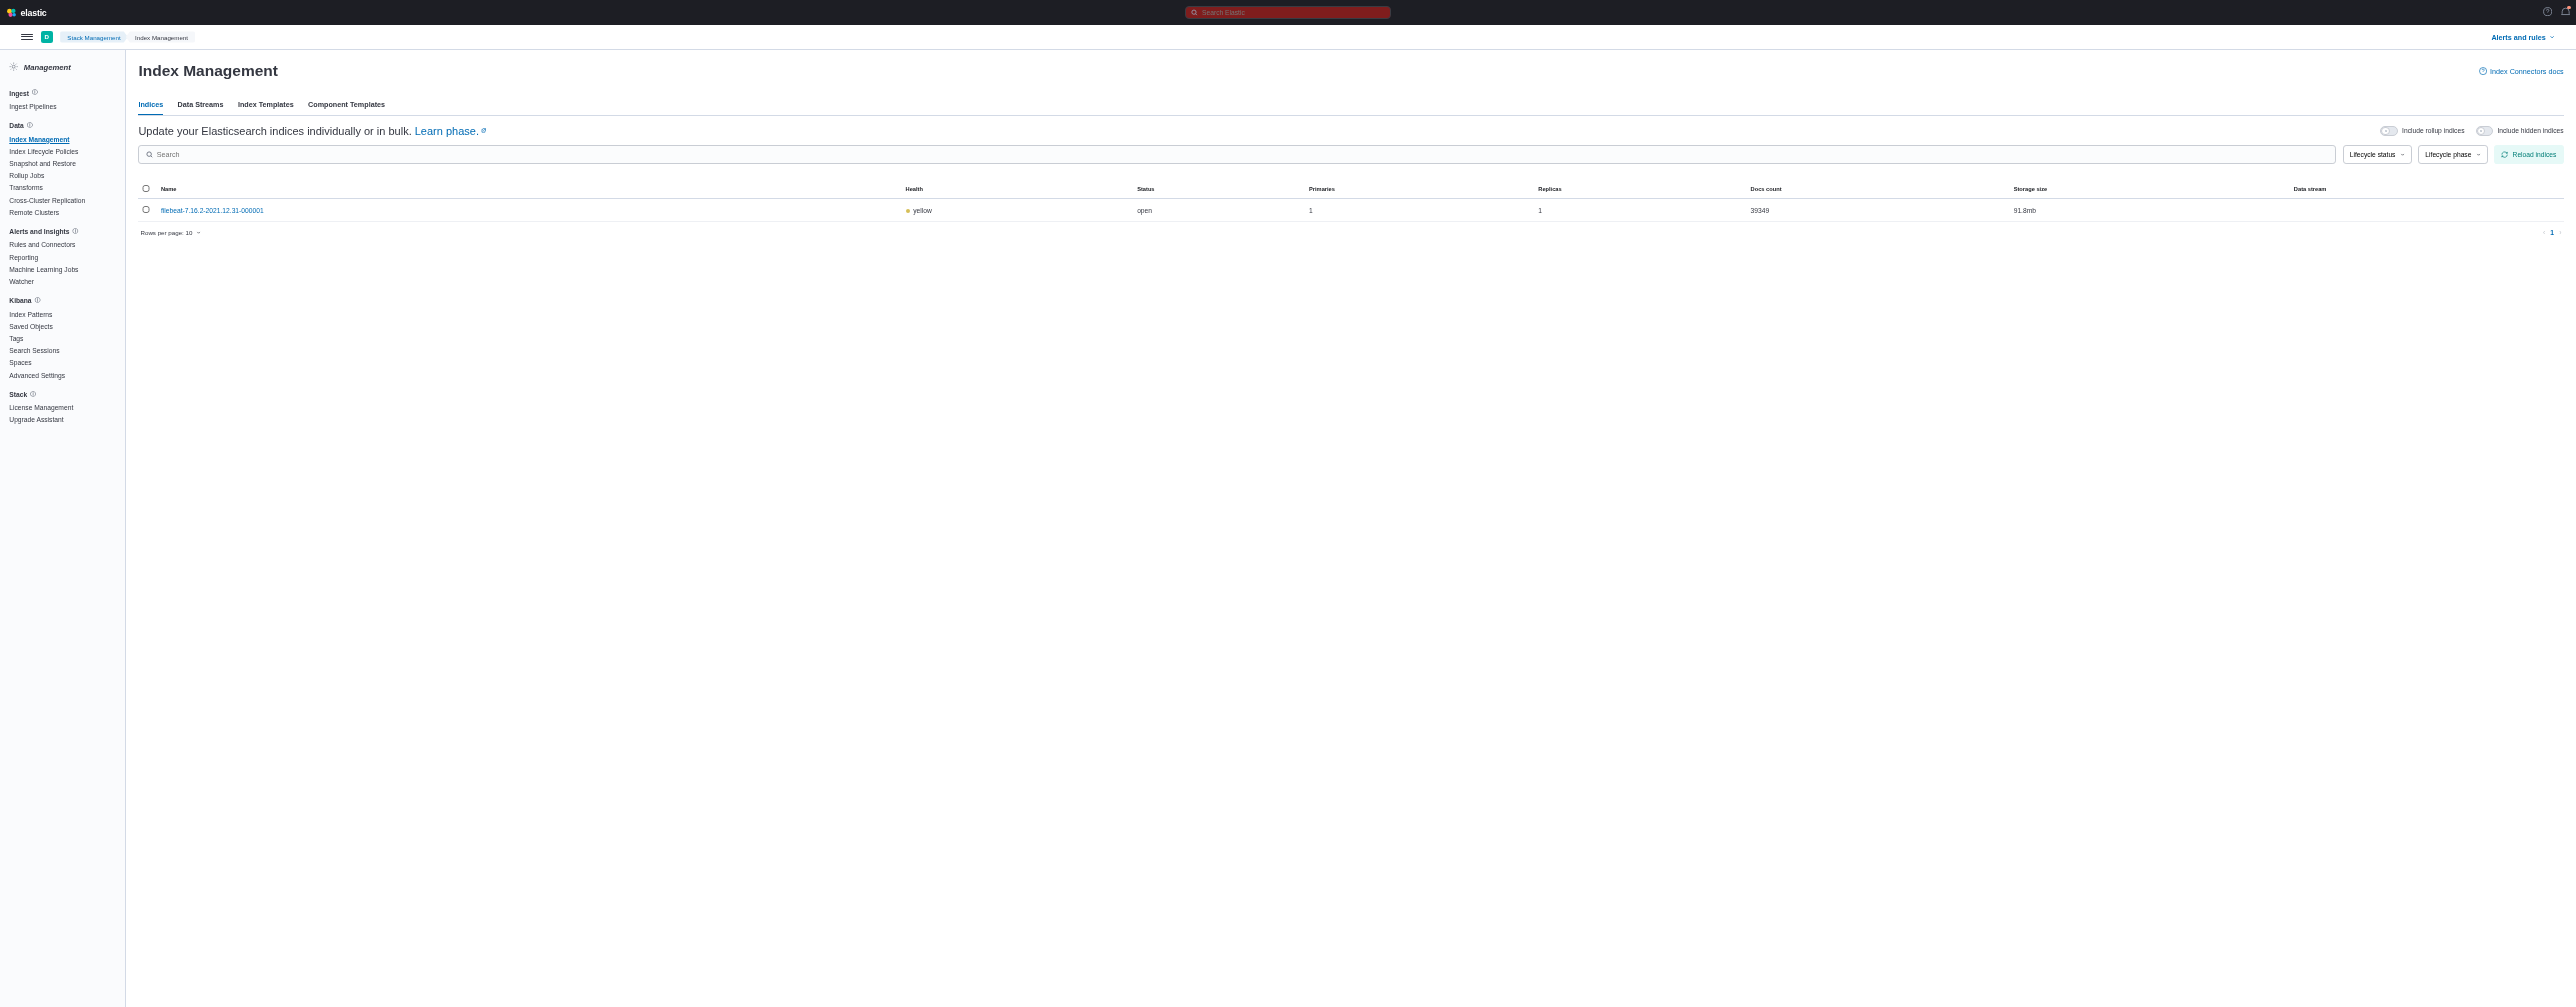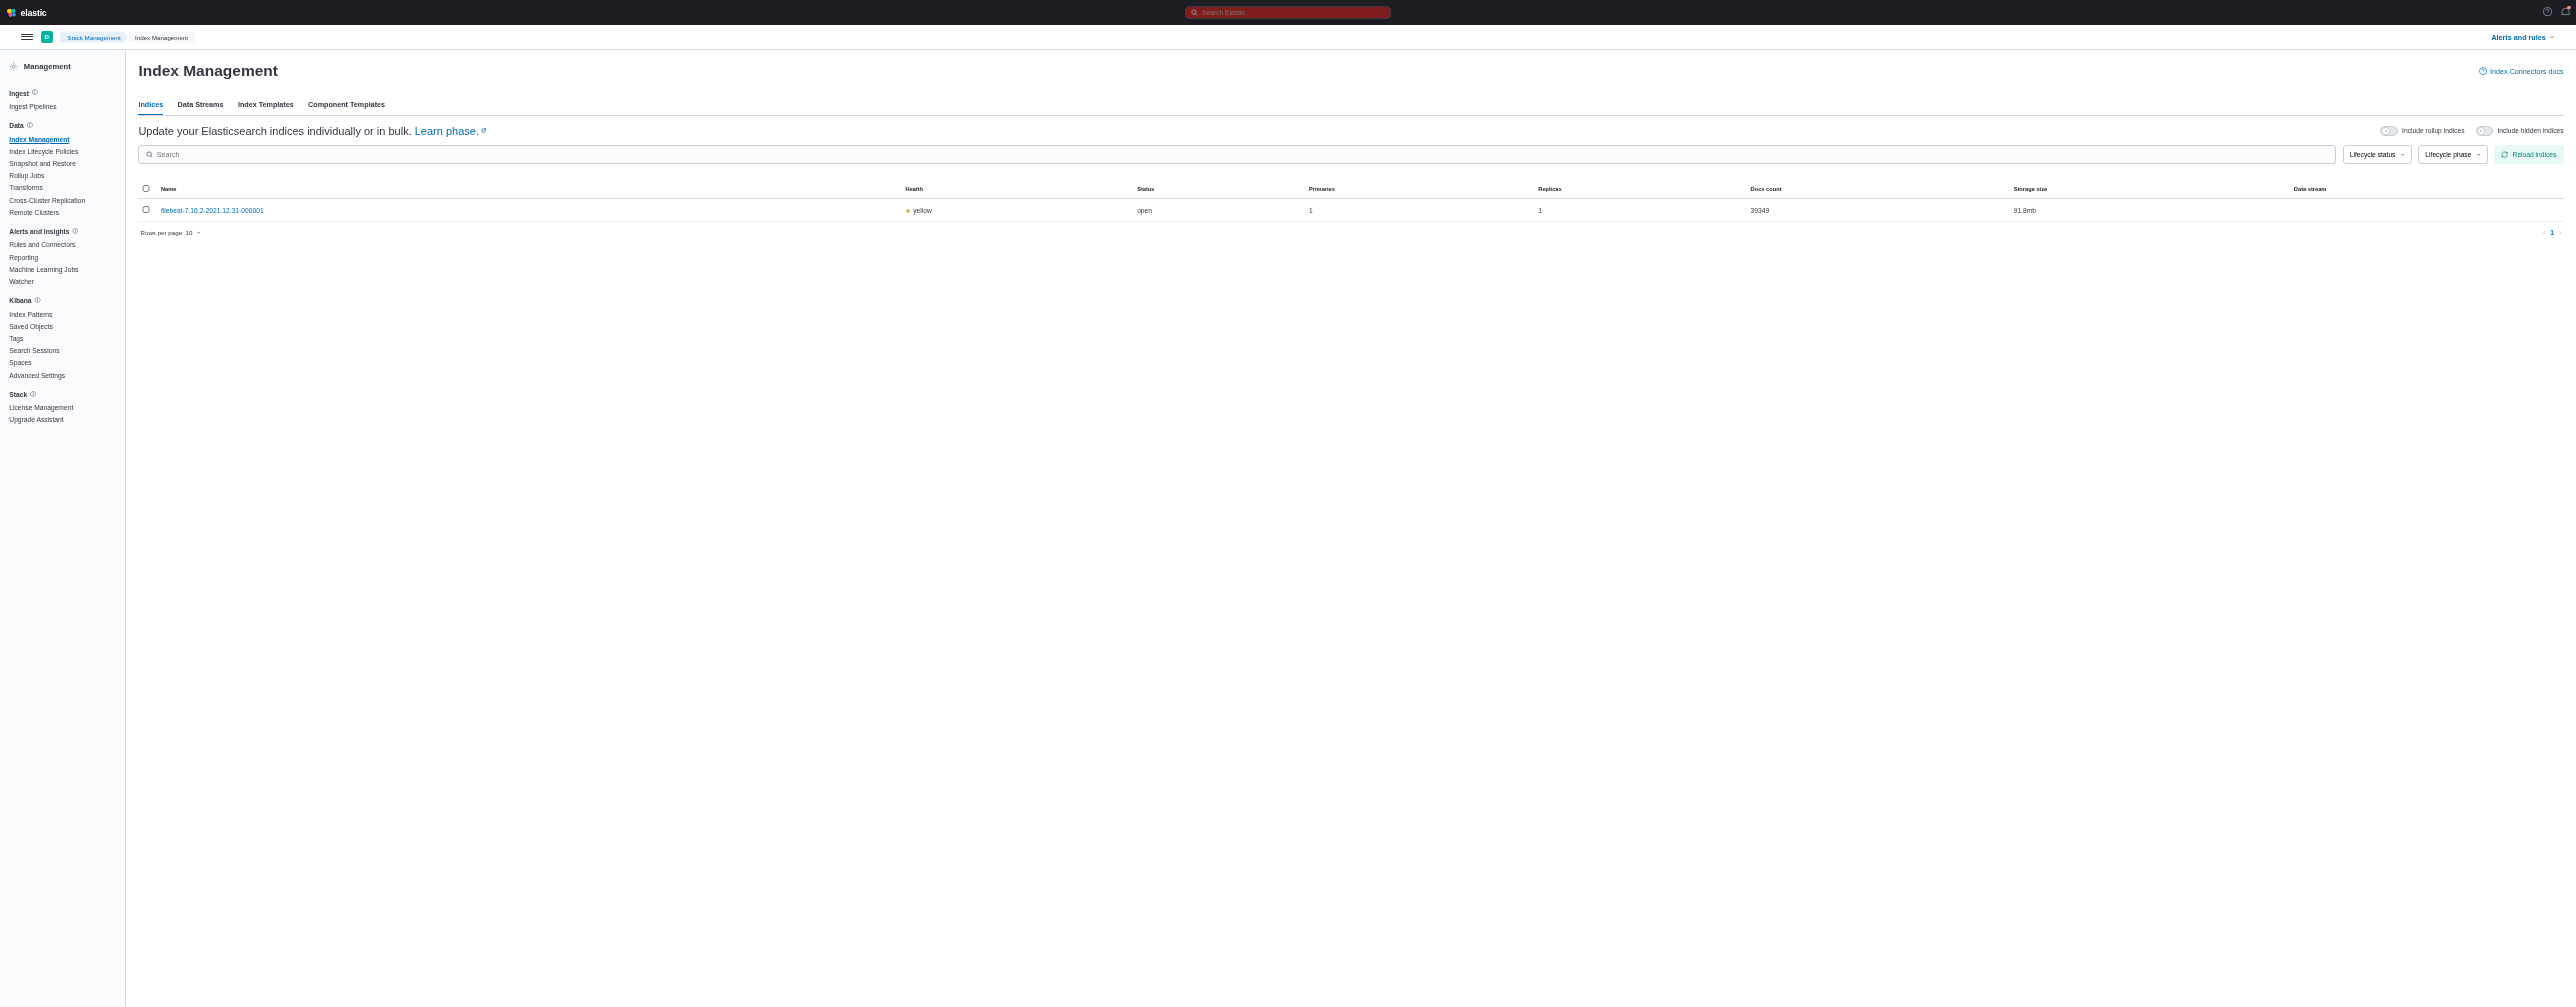--- a/index.html
+++ b/index.html
@@ -22,21 +22,21 @@
 .subhdr .hamburger span { height:1px; background:#343741; border-radius:0.5px; }
 .subhdr .avatar { width:12.4px; height:12.4px; background:#00b3a4; border-radius:2.1px; color:#fff; display:flex; align-items:center; justify-content:center; font-size:6.2px; font-weight:600; margin-right:7.2px; }
 .subhdr .crumbs { display:flex; align-items:center; }
 .subhdr .crumb { background:#e6f0f8; color:#006bb4; font-size:6.2px; padding:2.1px 7.2px; border-radius:2.1px; position:relative; clip-path:polygon(0 0,calc(100% - 4.1px) 0,100% 50%,calc(100% - 4.1px) 100%,0 100%); margin-right:-2.1px; cursor:pointer;}
 .subhdr .crumb.last { background:#f5f7fa; color:#343741; clip-path:polygon(4.1px 0,100% 0,100% 100%,4.1px 100%,0 50%); padding-left:9.3px;}
 .subhdr .alerts-link { margin-left:auto; color:#006bb4; font-size:7.2px; font-weight:600; display:flex; align-items:center; gap:3.1px; cursor:pointer;}
 
 
 .layout { display:flex; }
 .sidebar { width:126px; background:#fafbfd; border-right:0.5px solid #d3dae6; min-height:calc(100vh - 49px); padding:12.4px 0; }
-.sidebar .hdr { display:flex; align-items:flex-start; gap:5.2px; padding:0 9.3px 10.3px; }
+.sidebar .hdr { display:flex; align-items:center; gap:5.2px; padding:0 9.3px 10.3px;font-style:italic; }
 .sidebar .hdr svg { color:#69707d; }
 .sidebar .hdr span { font-weight:700; font-size:7.7px; }
 .nav-sec { padding:2.1px 0; }
 .nav-sec-title { font-weight:700; font-size:6.7px; padding:5.2px 9.3px 3.1px; display:flex; align-items:center; gap:3.1px; }
 .nav-sec-title .info { color:#69707d; font-size:5.7px; }
 .nav-item { display:block; font-size:6.7px; color:#343741; padding:2.6px 9.3px; cursor:pointer; }
 .nav-item.active { color:#006bb4; font-weight:700; text-decoration:underline; }
 
 
 .main { flex:1; padding:12.4px; }

